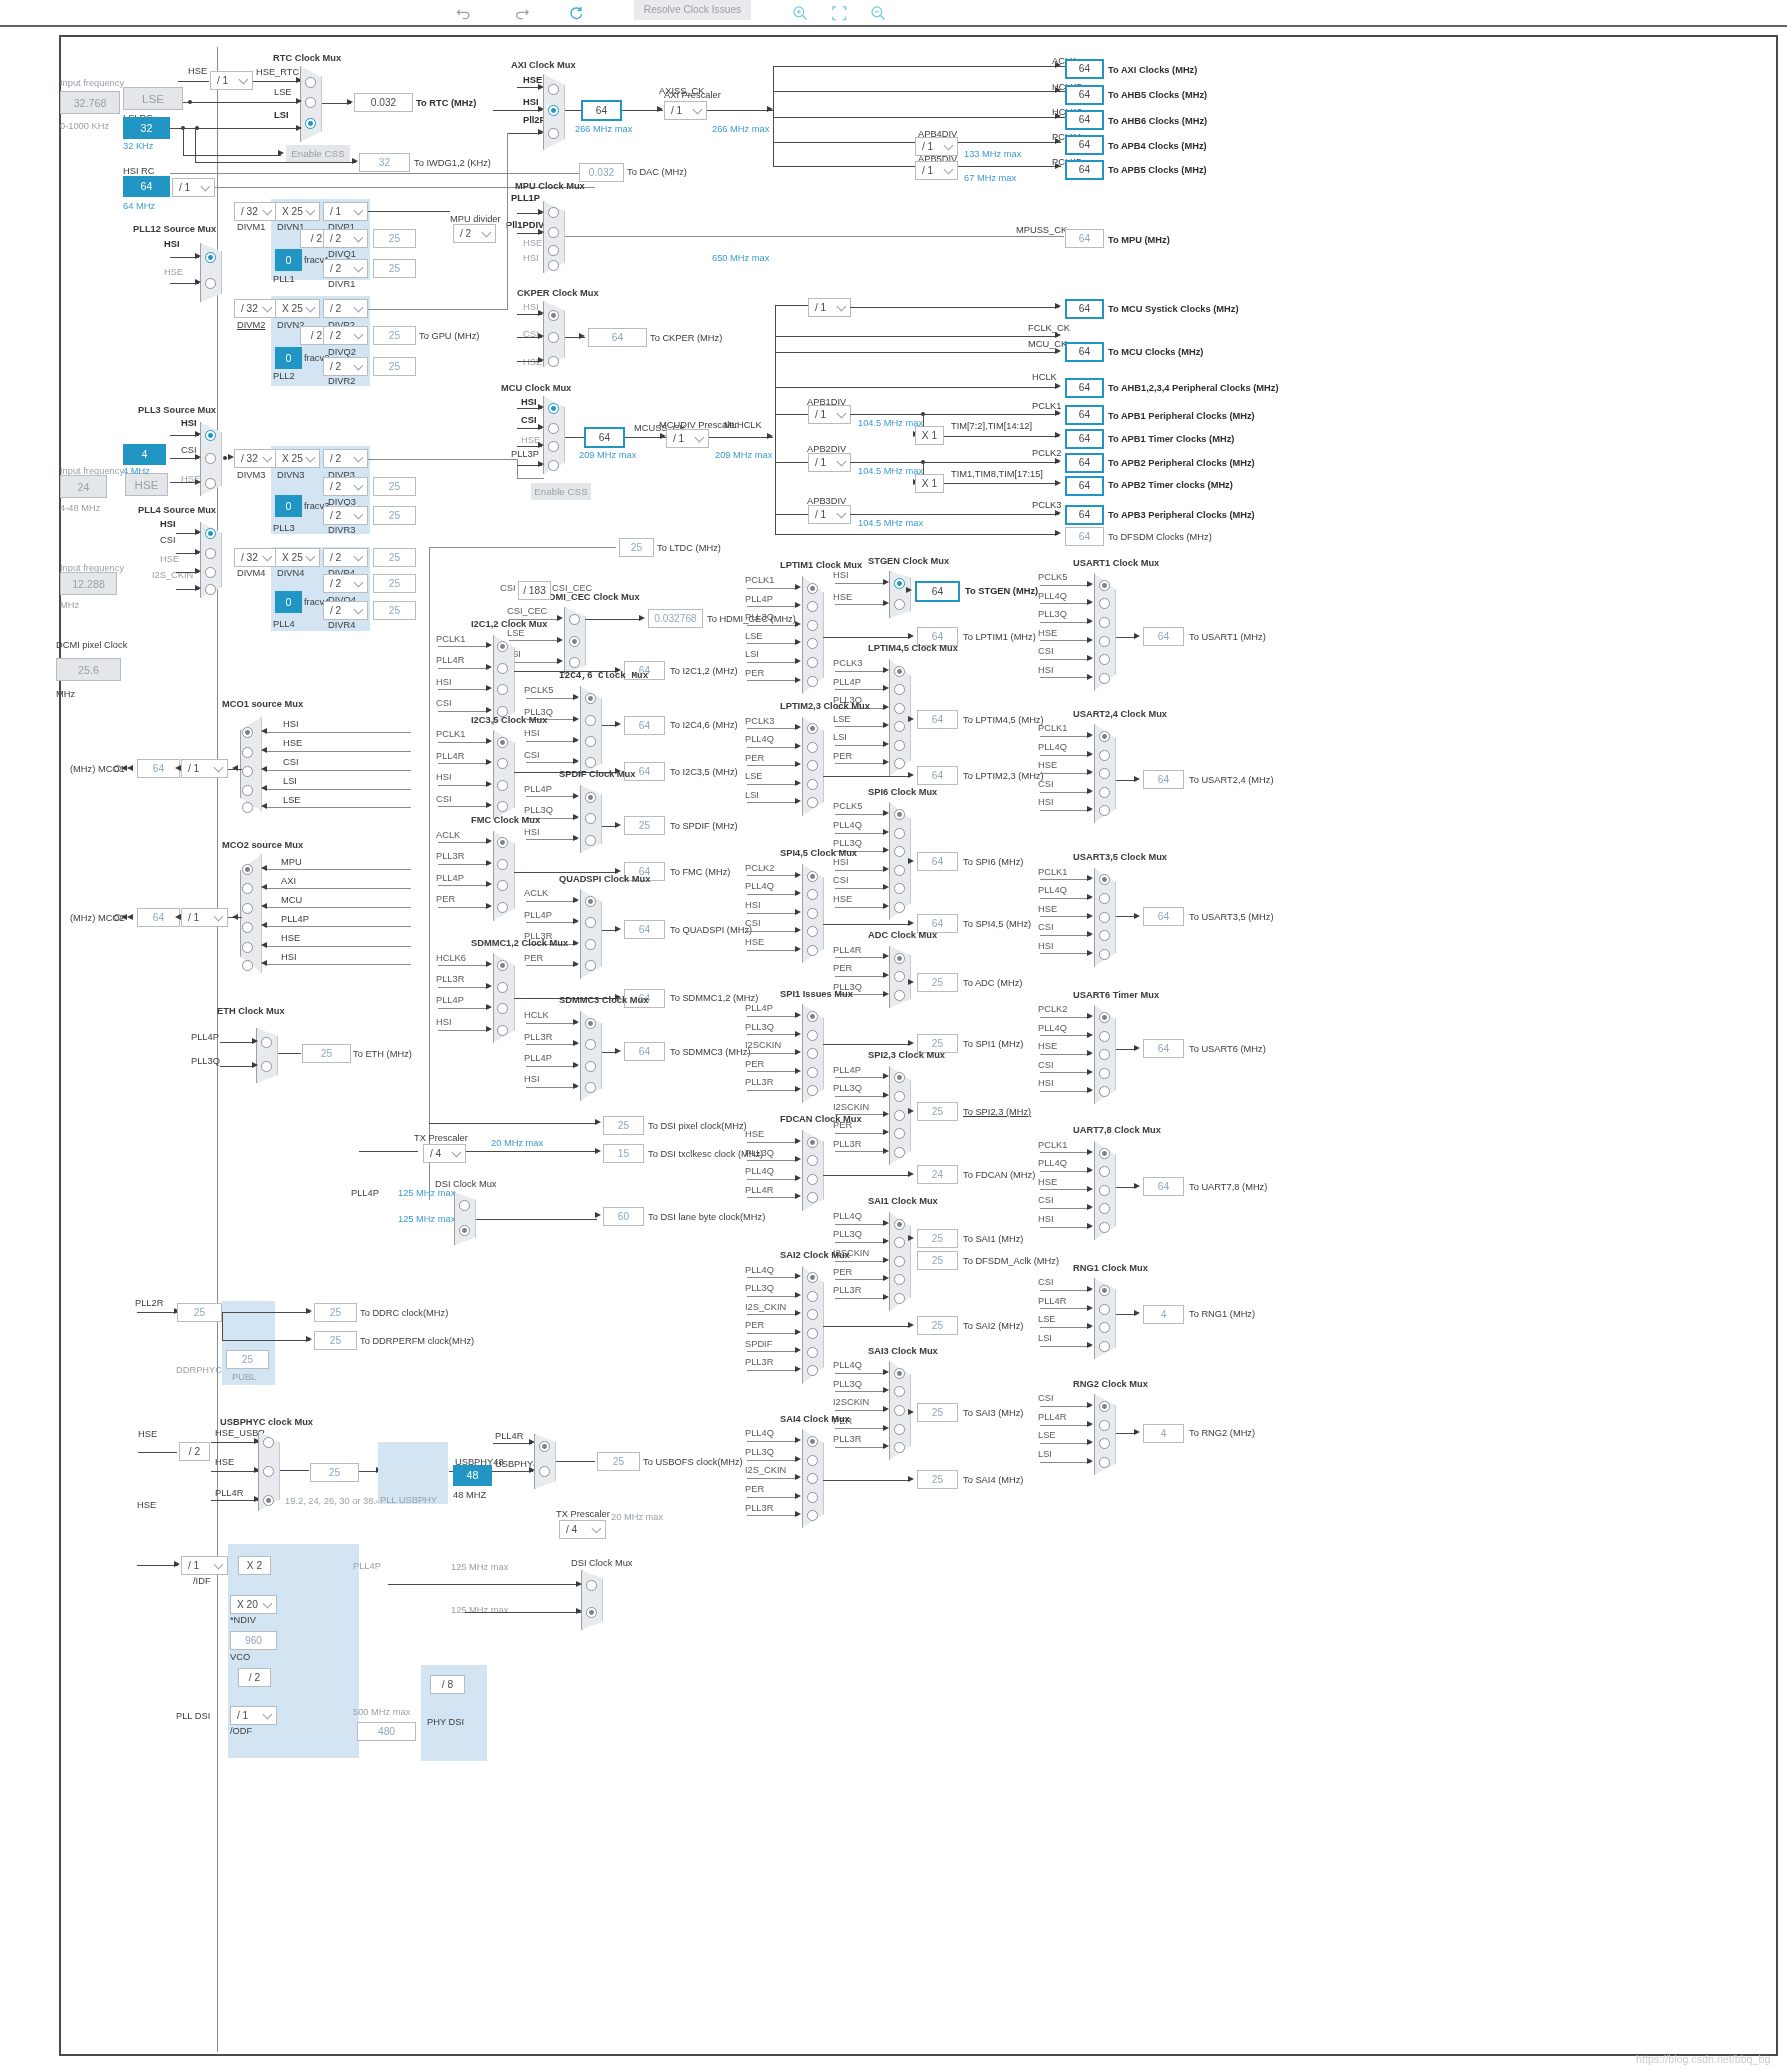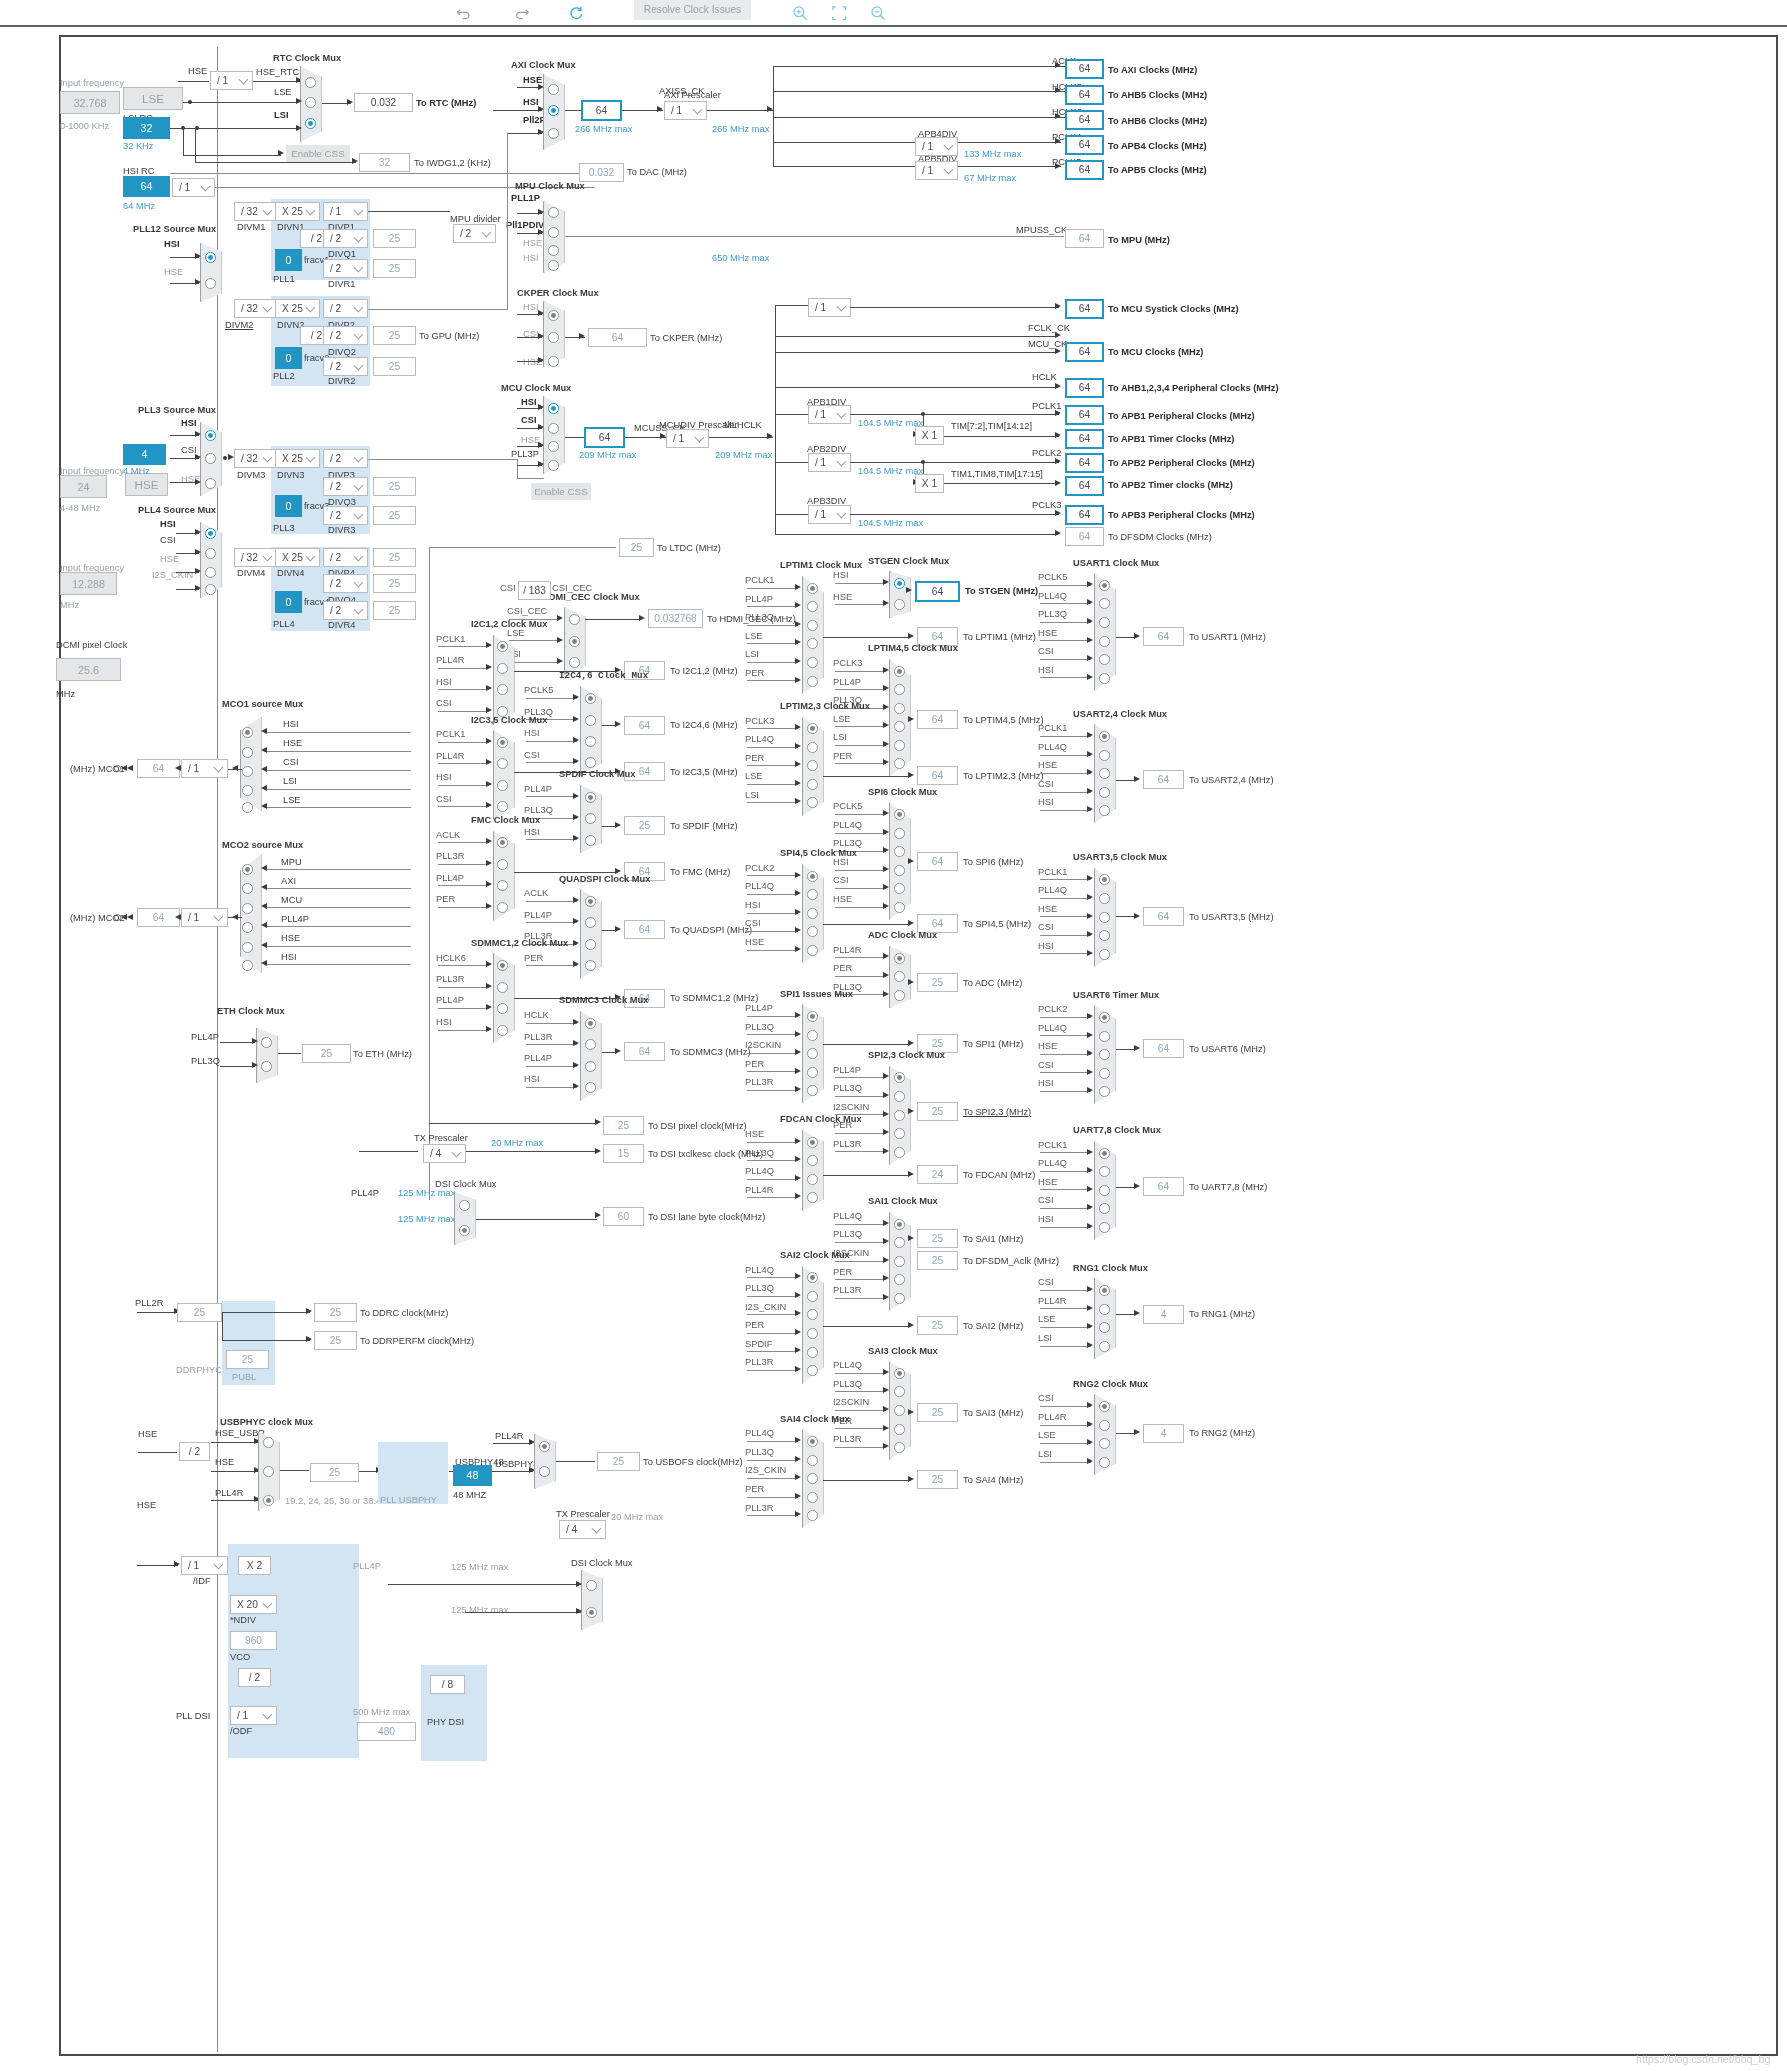--- a/index.html
+++ b/index.html
@@ -511,21 +511,21 @@
       </div>
     <div class="lbl dark" style="left:328px; top:252px;">DIVR1</div>
     <div class="vbox" style="left:373px; top:232px; width:43px;">25</div>
     <div class="hl" style="left:368px; top:184px; width:82px;"></div>
 
     <div class="pllgroup" style="left:271px; top:269px; width:99px; height:90px;"></div>
     <div class="dd" style="left:234px; top:272px; width:43px;">
         <span>/ 32</span>
         <span class="chev"></span>
       </div>
-    <div class="lbl dark" style="left:225px; top:293px;text-decoration:underline;">DIVM2</div>
+    <div class="lbl dark" style="left:237px; top:293px;text-decoration:underline;">DIVM2</div>
     <div class="dd" style="left:275px; top:272px; width:45px;">
         <span>X 25</span>
         <span class="chev"></span>
       </div>
     <div class="lbl dark" style="left:277px; top:293px;">DIVN2</div>
     <div class="vbox plain" style="left:300px; top:299px; width:33px;">/ 2</div>
     <div class="vbox filled" style="left:275px; top:320px; width:27px; height:21.5px;">0</div>
     <div class="lbl dark" style="left:304px; top:326px;">fracv2</div>
     <div class="lbl dark" style="left:273px; top:344px;">PLL2</div>
     <div class="dd" style="left:323px; top:272px; width:45px;">

